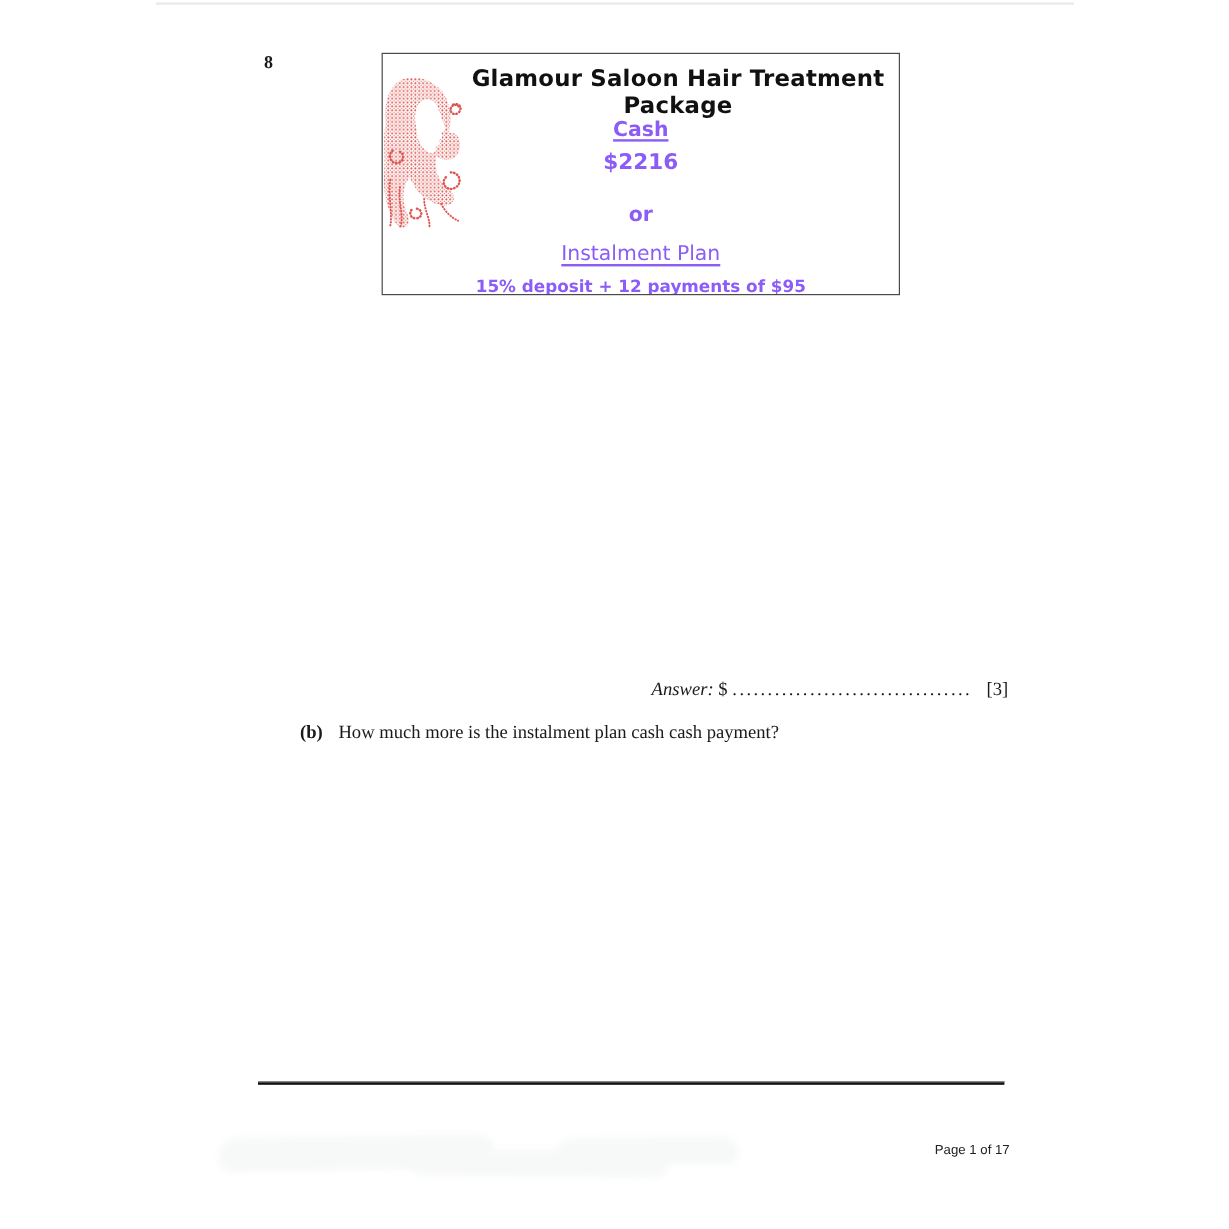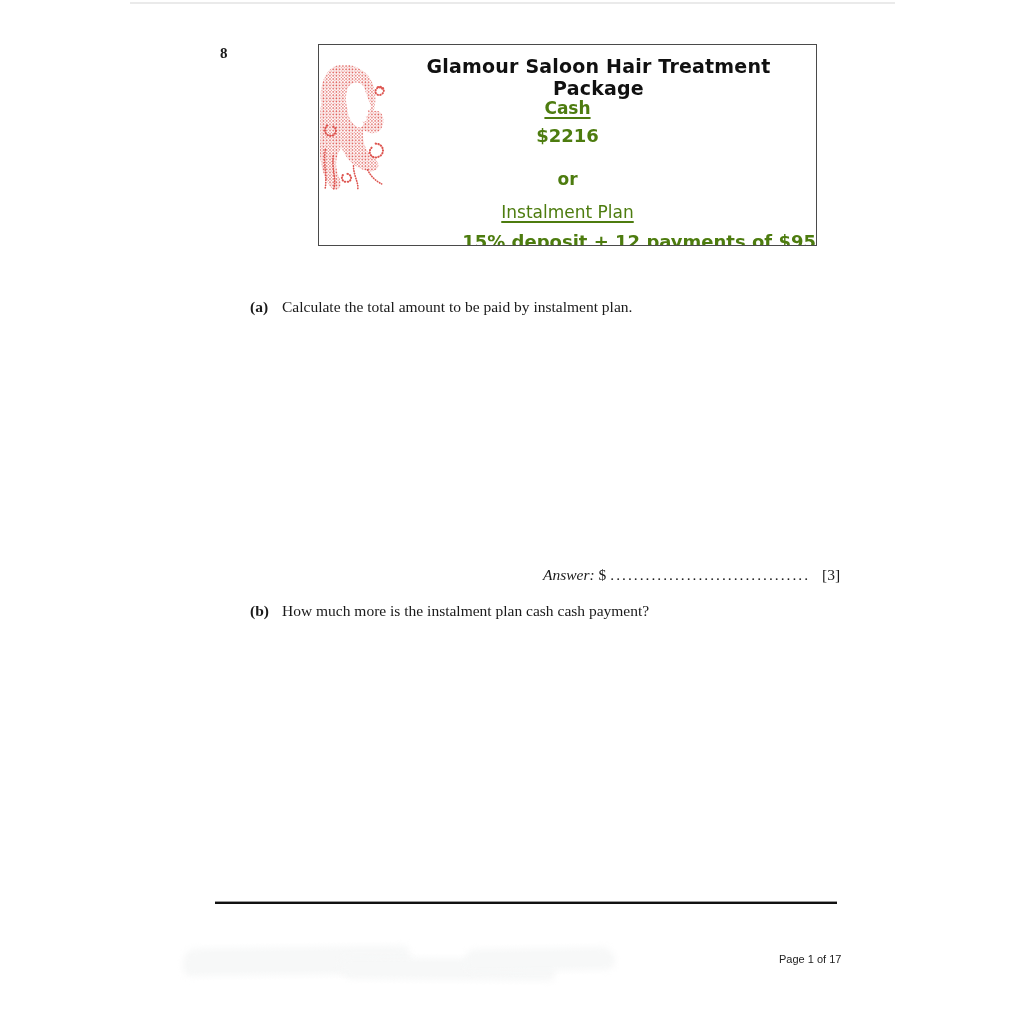--- a/index.html
+++ b/index.html
@@ -28,46 +28,46 @@
     left: 220px; top: 45px;
     font-weight: bold;
     font-size: 15px;
     font-family: "Liberation Serif", serif;
   }
 
   
   .ad-box {
     position: absolute;
     left: 318px; top: 44px;
-    width: 499px; height: 202px;
+    width: 432px; height: 202px;
     border: 1px solid #4a4a4a;
     background: #ffffff;
     overflow: hidden;
     font-family: "DejaVu Sans", sans-serif;
   }
   .ad-illustration {
     position: absolute;
     left: 0px; top: 20px;
     width: 78px; height: 126px;
   }
   .ad-title {
     position: absolute;
     left: 66px; right: 4px; top: 10px;
     text-align: center;
     font-size: 19px;
     font-weight: bold;
     color: #111;
     letter-spacing: 0.2px;
   }
-  .ad-line { position: absolute; left: 0; width: 100%; text-align: center; color: #4d7c0f; }
+  .ad-line { position: absolute; left: 0; width: 100%; text-align: center; color: #8b5cf6; }
   .ad-cash        { top: 53px;  font-size: 17px; font-weight: bold; text-decoration: underline; text-underline-offset: 3px; text-decoration-thickness: 2px; }
   .ad-price       { top: 80px;  font-size: 18px; font-weight: bold; }
   .ad-or          { top: 124px; font-size: 17px; font-weight: bold; }
   .ad-instalment  { top: 157px; font-size: 17px; font-weight: normal; text-decoration: underline; text-underline-offset: 3px; text-decoration-thickness: 2px; }
-  .ad-deposit     { top: 186px; font-size: 18px; font-weight: bold; text-align: right; } 
+  .ad-deposit     { top: 186px; font-size: 14px; font-weight: bold; } 
 
   
   .intro {
     position: absolute;
     left: 250px; top: 280px;
     font-size: 15.5px;
   }
   .part-row { position: absolute; left: 250px; font-size: 15.5px; }
   .part-a { top: 298px; }
   .part-b { top: 602px; }
@@ -154,23 +154,20 @@
 
     <div class="ad-title">Glamour Saloon Hair Treatment Package</div>
     <div class="ad-line ad-cash">Cash</div>
     <div class="ad-line ad-price">$2216</div>
     <div class="ad-line ad-or">or</div>
     <div class="ad-line ad-instalment">Instalment Plan</div>
     <div class="ad-line ad-deposit">15% deposit + 12 payments of $95</div>
   </div>
 
 
-  <div class="part-row part-a">
-    <span class="part-label">(a)</span><span>Calculate the total amount to be paid by instalment plan.</span>
-  </div>
 
   <div class="answer-row answer-a">
     <span class="answer-label">Answer:</span>
     <span class="answer-currency">$</span><span class="answer-dots">..................................</span><span class="answer-marks">[3]</span>
   </div>
 
   <div class="part-row part-b">
     <span class="part-label">(b)</span><span>How much more is the instalment plan cash cash payment?</span>
   </div>
 

